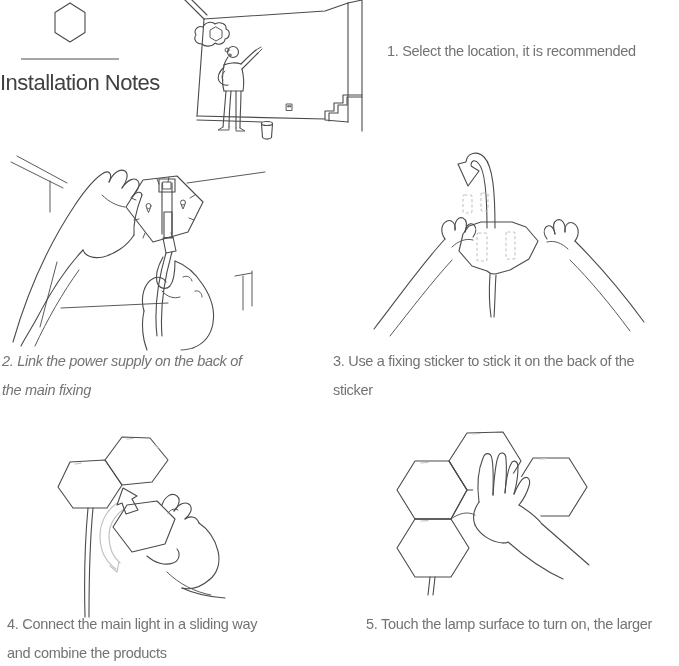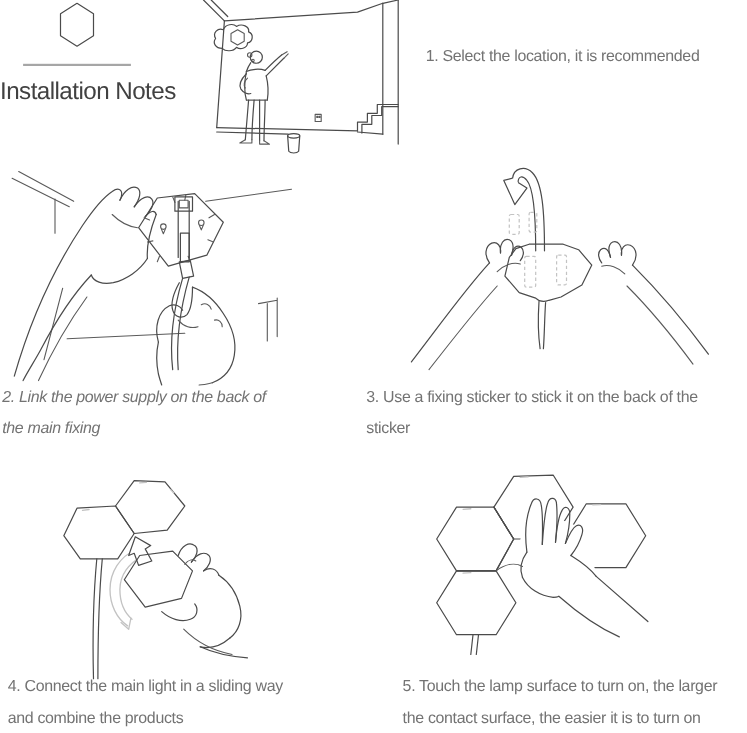--- a/index.html
+++ b/index.html
@@ -257,16 +257,15 @@
     <span>sticker</span>
   </div>
 
   <div class="abs caption" style="left:7px;top:610px;">
     <span>4. Connect the main light in a sliding way</span>
     <span>and combine the products</span>
   </div>
 
   <div class="abs caption" style="left:346px;top:610px;margin-left:20px;">
     <span>5. Touch the lamp surface to turn on, the larger</span>
-    <span>the contact surface, the easier it is to turn on</span>
   </div>
 
 </div>
 
 </body></html>

